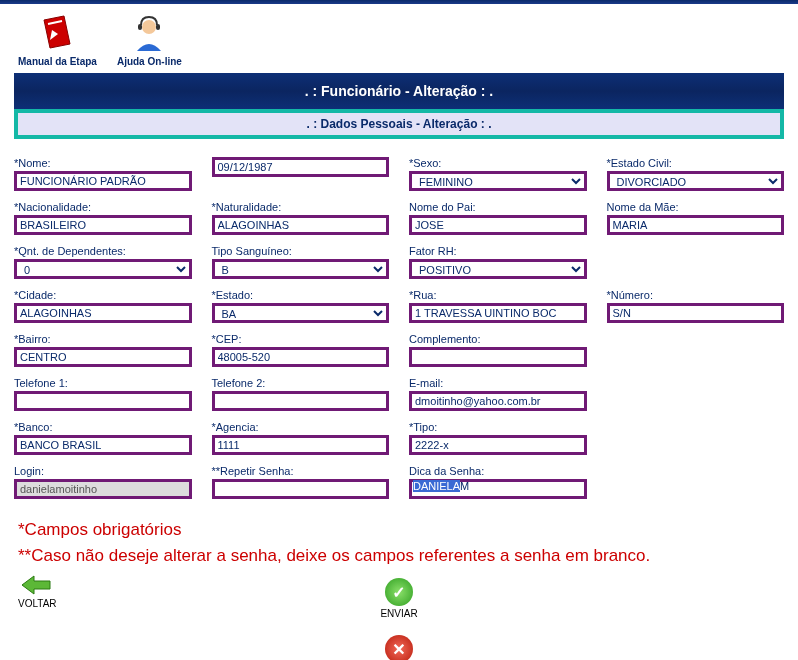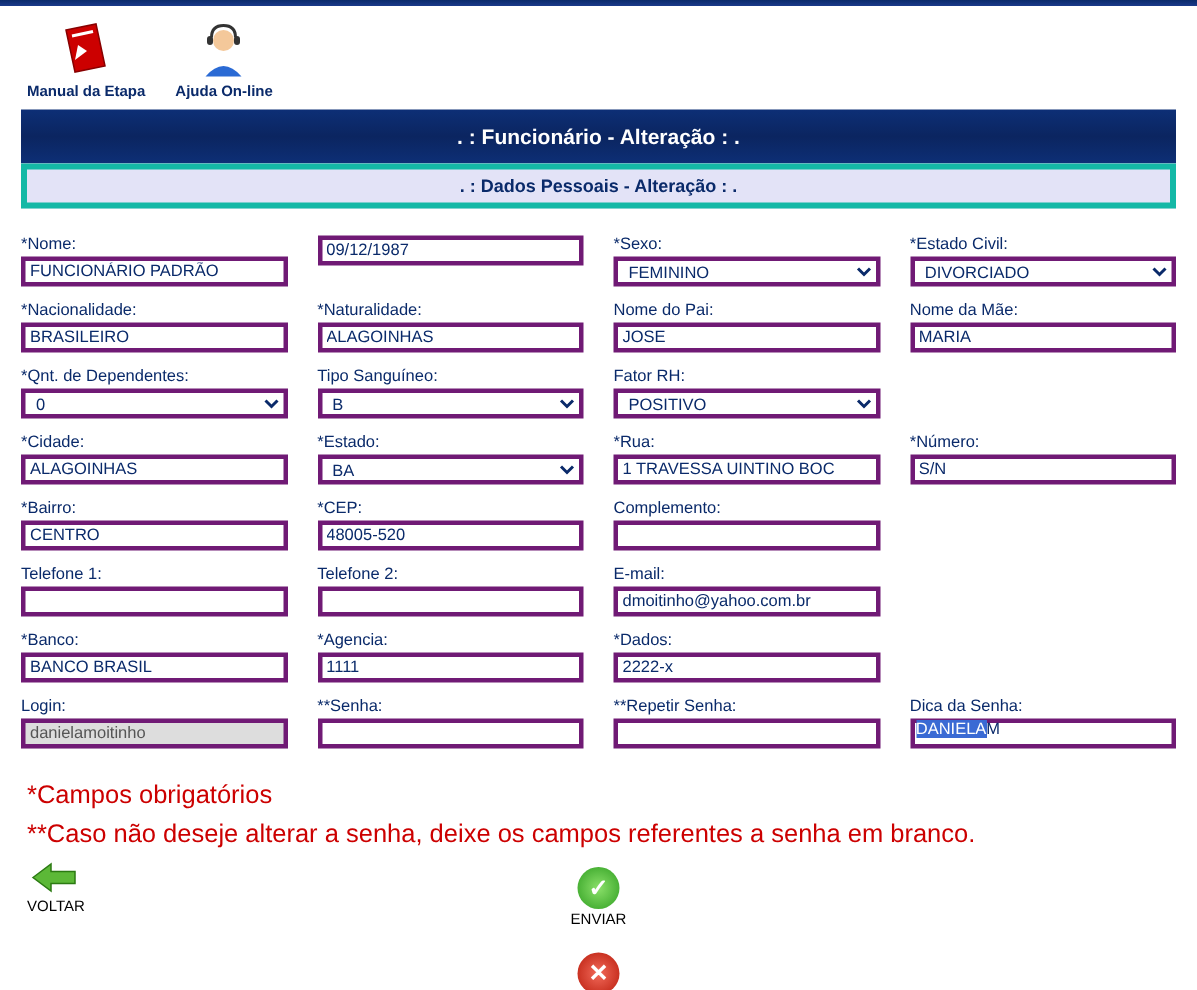--- a/index.html
+++ b/index.html
@@ -155,32 +155,28 @@
 
   <div class="field">
       <label>*Banco:</label>
       <input value="BANCO BRASIL" style="">
     </div>
   <div class="field">
       <label>*Agencia:</label>
       <input value="1111" style="">
     </div>
   <div class="field">
-      <label>*Dados:</label>
+      <label>*Tipo:</label>
       <input value="2222-x" style="">
     </div>
   <div class="field"></div>
 
   <div class="field">
       <label>Login:</label>
       <input class="disabled" disabled="" value="danielamoitinho" style="">
-    </div>
-  <div class="field">
-      <label>**Senha:</label>
-      <input type="password" value="" style="">
     </div>
   <div class="field">
       <label>**Repetir Senha:</label>
       <input type="password" value="" style="">
     </div>
   <div class="field">
     <label>Dica da Senha:</label>
     <div class="hint-input">
       <input style="color: transparent; caret-color: rgb(10, 42, 106);">
       <div class="hint-overlay"><span class="selhl">DANIELA</span><span style="color:#0a2a6a;">M</span></div>

